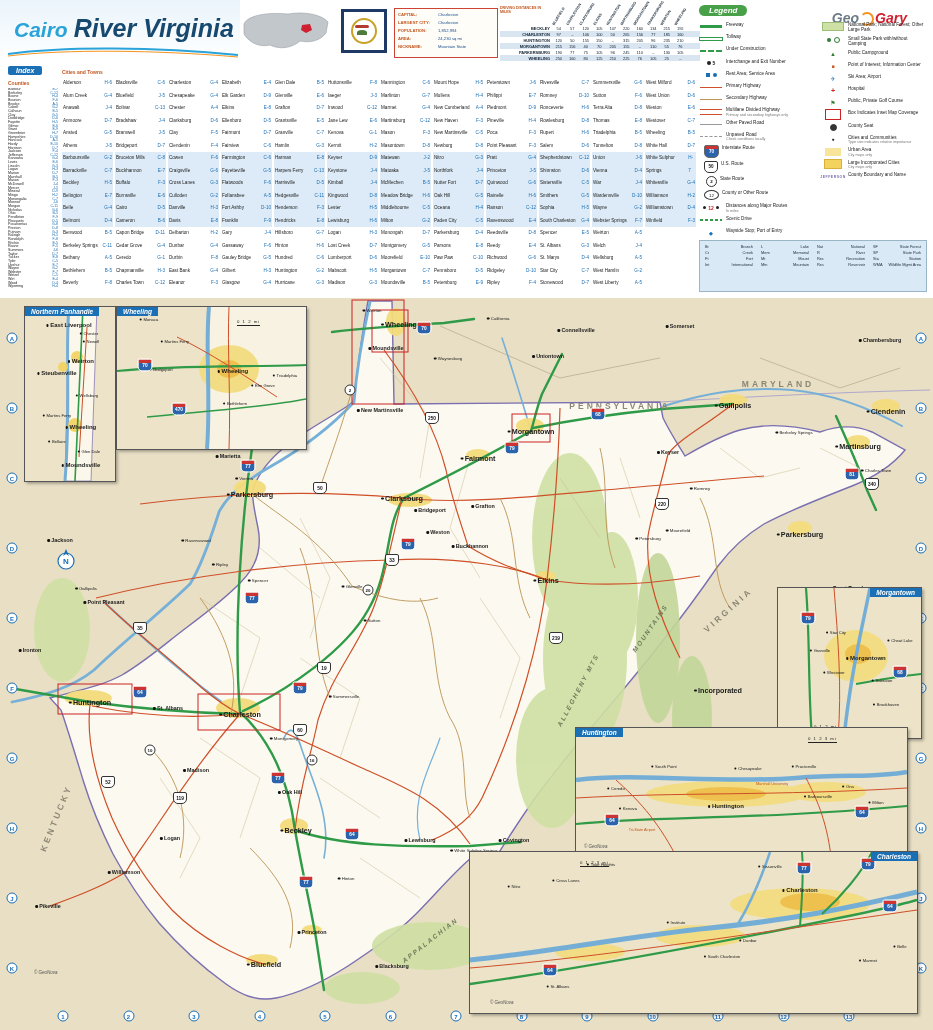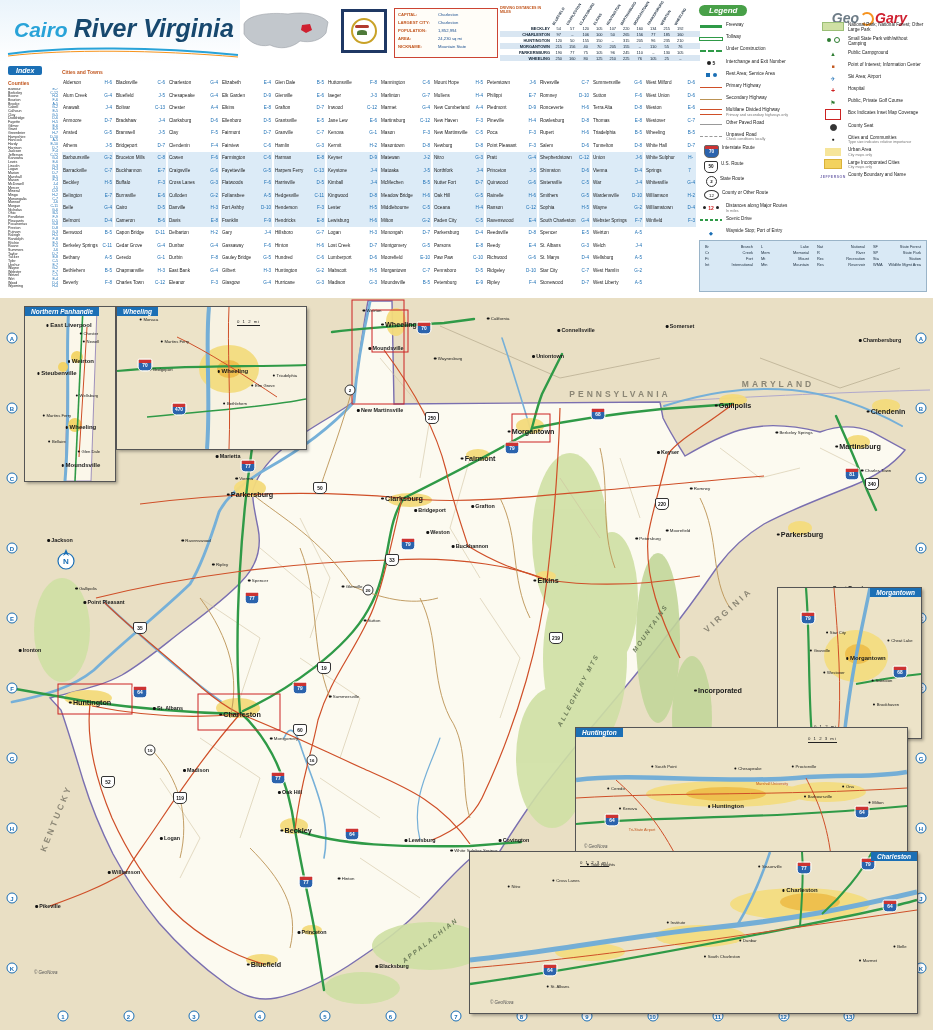--- a/index.html
+++ b/index.html
@@ -1719,21 +1719,21 @@
       <g stroke="#cc2222" stroke-width="1" fill="none">
         <rect x="352" y="2" width="52" height="104"></rect>
           <rect x="372" y="12" width="36" height="42"></rect>
         <rect x="512" y="116" width="38" height="28"></rect>
           <rect x="58" y="386" width="74" height="30"></rect>
         <rect x="198" y="396" width="82" height="36"></rect>
       </g>
     </svg>
 
     <div class="map-labels">
-        <div class="stlbl" style="transform: translate(-50%, -50%); left: 620px; top: 96px; text-align: center;">PENNSYLVANIA</div>
+        <div class="stlbl" style="transform: translate(-50%, -50%); left: 620px; top: 108px; text-align: center;">PENNSYLVANIA</div>
         <div class="stlbl" style="transform: translate(-50%, -50%) rotate(-52deg); left: 152px; top: 138px;">OHIO</div>
         <div class="stlbl" style="transform: translate(-50%, -50%); left: 778px; top: 86px;">MARYLAND</div>
         <div class="stlbl" style="transform: translate(-50%, -50%) rotate(-42deg); left: 728px; top: 312px;">VIRGINIA</div>
         <div class="stlbl" style="transform: translate(-50%, -50%) rotate(-68deg); left: 56px; top: 520px;">KENTUCKY</div>
         <div class="trlbl" style="transform: translate(-50%, -50%) rotate(-62deg); left: 578px; top: 392px;">ALLEGHENY MTS</div>
         <div class="trlbl" style="transform: translate(-50%, -50%) rotate(-55deg); left: 650px; top: 330px;">MOUNTAINS</div>
         <div class="trlbl" style="transform: translate(-50%, -50%) rotate(-38deg); left: 430px; top: 642px;">APPALACHIAN</div>
         <div class="city l" style="left: 399px; top: 26px;">Wheeling</div>
         <div class="city m" style="left: 386px; top: 50px;">Moundsville</div>
         <div class="city s" style="left: 372px; top: 12px;">Weirton</div>

